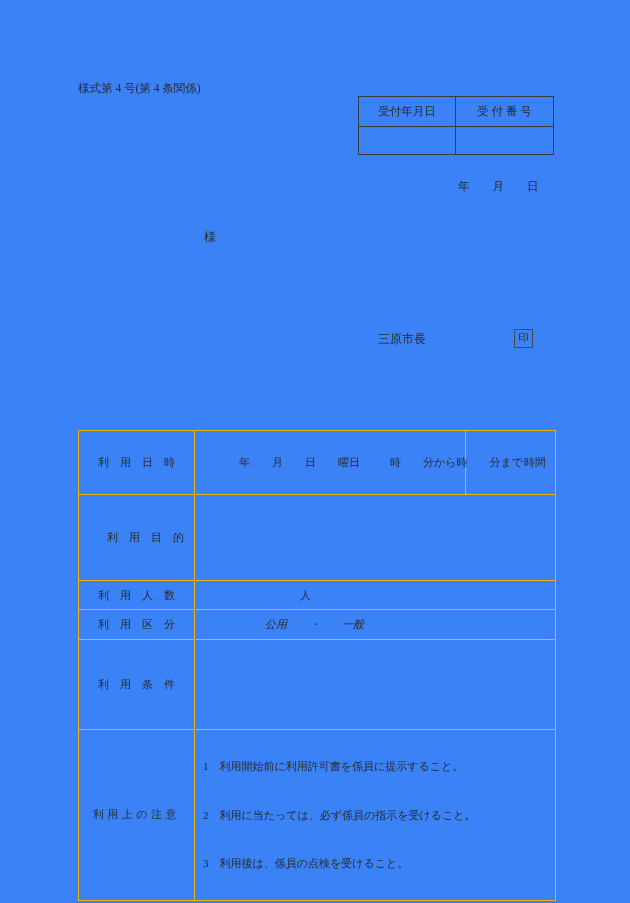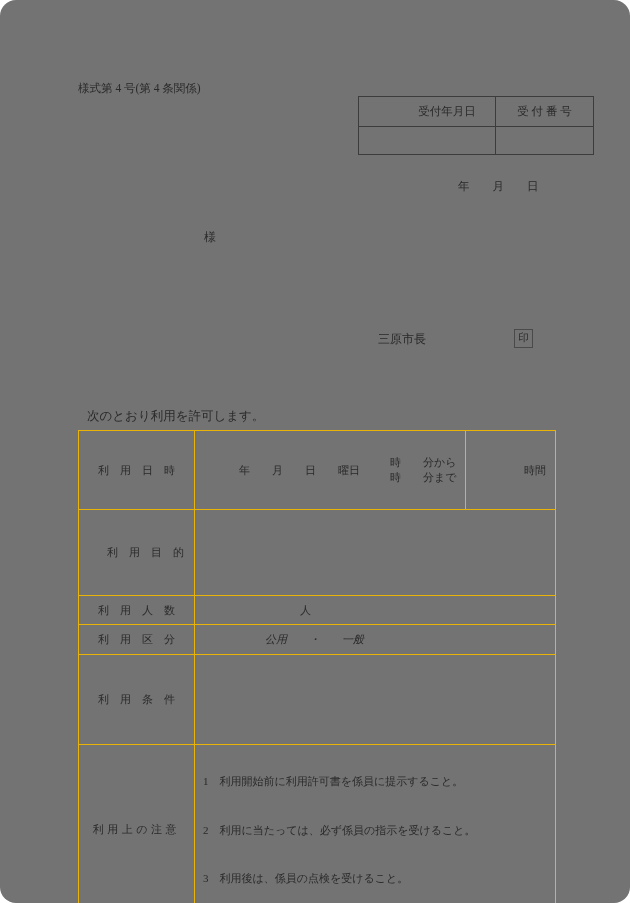--- a/index.html
+++ b/index.html
@@ -1,37 +1,36 @@
 <!DOCTYPE html>
 <html><head>
 <meta charset="utf-8">
 <style>
   html,body{margin:0;padding:0;background:#ffffff;}
   .page{
     position:relative;
     width:630px;height:903px;
-    background:#737373;
+    background:#3b82f6;
     font-family:"Liberation Serif","DejaVu Serif",serif;
     color:#2a2a2a;
     overflow:hidden;
-    border-radius:16px;
   }
   .abs{position:absolute;white-space:pre;}
 
   
   .form-number{left:78px;top:81px;font-size:11.5px;}
 
   
   .rtable{position:absolute;left:358px;top:96px;border-collapse:collapse;table-layout:fixed;}
   .rtable td{
     border:1px solid #3c3c3c;
     text-align:center;vertical-align:middle;
     font-size:11.5px;white-space:pre;padding:0;
   }
-  .rtable .rc1{width:96px;padding-left:40px;}
+  .rtable .rc1{width:96px;}
   .rtable .rc2{width:97px;}
   .rtable .rhead td{height:29px;}
   .rtable .rbody td{height:27px;}
 
   .issue-date{left:458px;top:179px;font-size:11.5px;}
   .addressee{left:204px;top:229px;font-size:12px;}
   .mayor{left:378px;top:331px;font-size:12px;}
   .seal{
     position:absolute;left:514px;top:329px;
     width:17px;height:17px;border:1px solid #4a4a4a;
@@ -53,21 +52,21 @@
   }
   .ptable .lab{text-align:center;}
   .r1 td{height:50px;text-align:right;}
   .r2 td{height:85px;padding-left:18px;}
   .r3 td{height:28px;}
   .r4 td{height:29px;}
   .r5 td{height:89px;}
   .r6 td{height:76px;}
 
   .dt-flex{display:flex;align-items:center;padding-left:44px;}
-  .dt-times{display:flex;flex-direction:column;margin-left:30px;line-height:15px;}
+  .dt-times{display:flex;flex-direction:row;margin-left:30px;line-height:15px;}
   .dur-cell{text-align:right;padding-right:9px !important;}
   .people-cell{padding-left:105px !important;}
   .cat-cell{padding-left:70px !important;font-style:italic;}
   .notes-cell{vertical-align:middle;padding-left:8px !important;}
   .note-line{line-height:24.5px;white-space:pre;}
   .ls-wide{letter-spacing:3.5px;}
 </style>
 </head>
 <body>
 
@@ -90,21 +89,20 @@
 
   <div class="abs issue-date">年　　月　　日</div>
 
   <div class="abs addressee">様</div>
 
   <div class="abs mayor">三原市長</div>
 
   <div class="seal">印</div>
 
 
-  <div class="abs intro">次のとおり利用を許可します。</div>
 
   <table class="ptable">
     <colgroup>
       <col style="width:116px">
       <col style="width:271px">
       <col style="width:90px">
     </colgroup>
     <tbody>
         <tr class="r1">
       <td class="lab">利　用　日　時</td>

